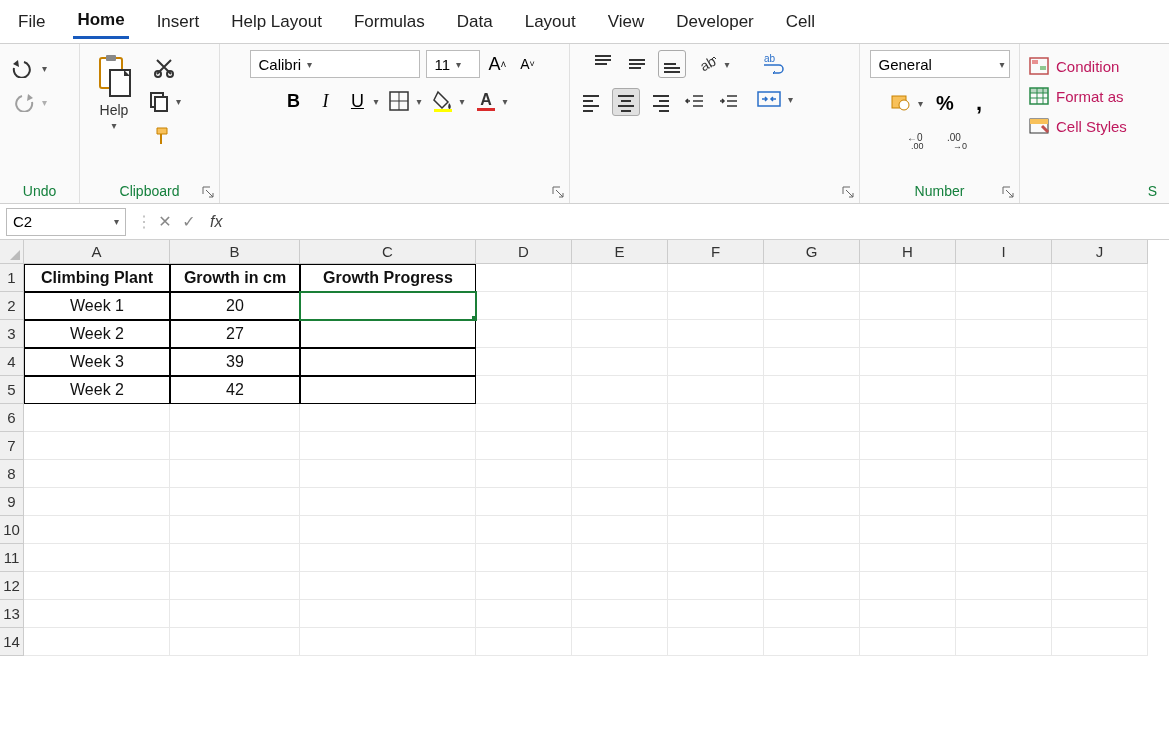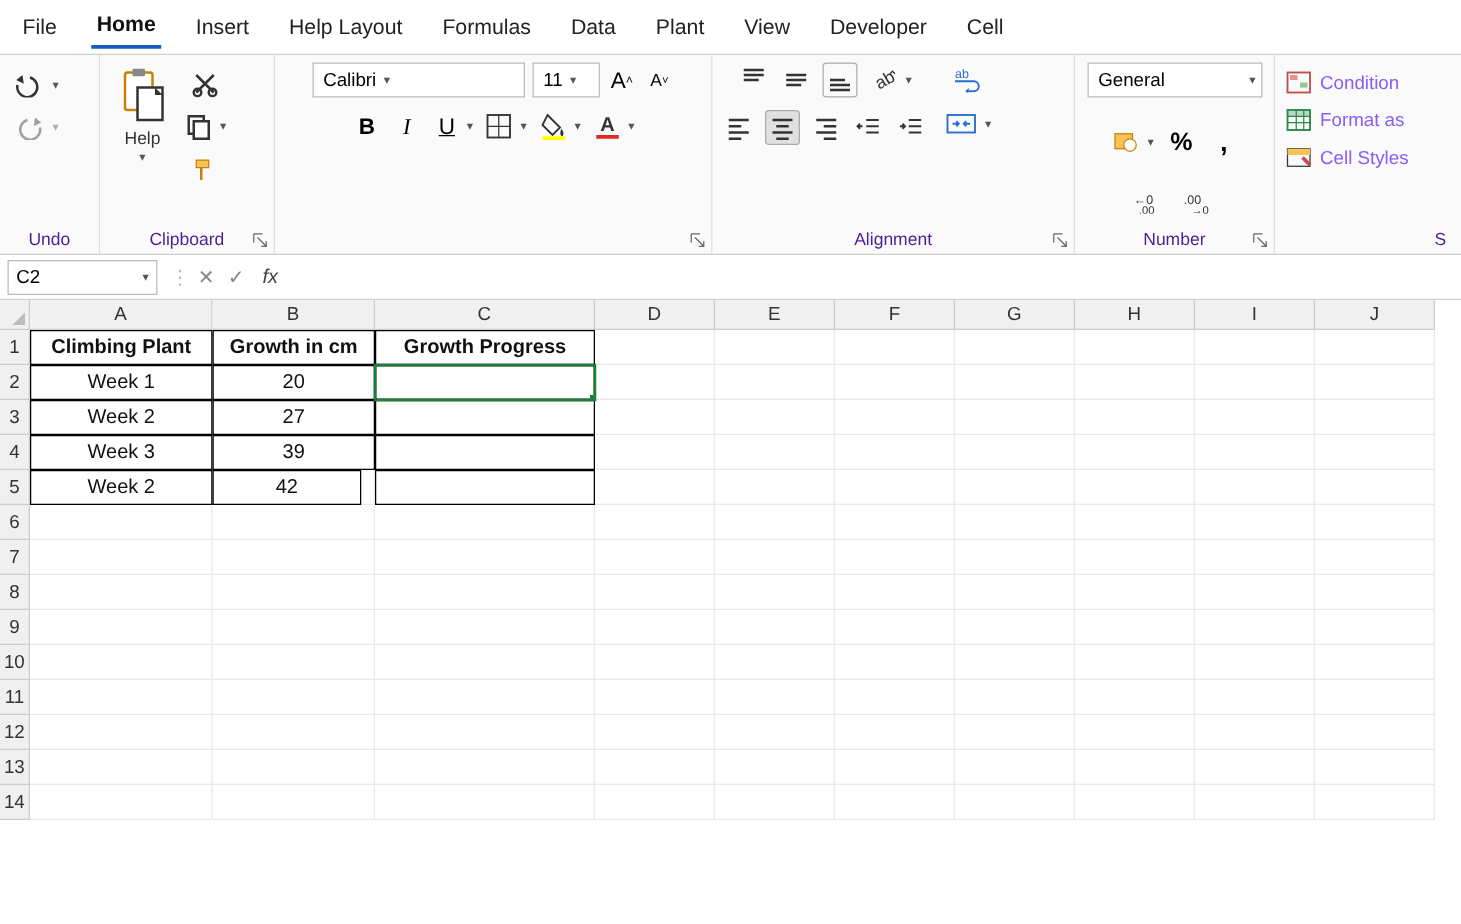--- a/index.html
+++ b/index.html
@@ -7,40 +7,40 @@
 
 
 .tabs { display: flex; align-items: center; height: 44px; padding: 0 14px; gap: 24px; background: #fff; border-bottom: 1px solid #d0d0d0; }
 .tab { font-size: 17px; color: #222; cursor: pointer; padding: 6px 4px; }
 .tab.active { font-weight: 600; border-bottom: 3px solid #185abd; color: #111; }
 
 
 .ribbon { display: flex; height: 160px; border-bottom: 1px solid #d0d0d0; background: #fafafa; }
 .group { border-right: 1px solid #e0e0e0; padding: 6px 8px 2px 8px; display: flex; flex-direction: column; justify-content: space-between; position: relative; }
 .group-body { flex: 1; display: flex; align-items: flex-start; gap: 6px; }
-.group-label { text-align: center; font-size: 14px; color: #4c1d95; padding: 2px 0; white-space: nowrap; }
+.group-label { text-align: center; font-size: 14px; color: #15803d; padding: 2px 0; white-space: nowrap; }
 .dlaunch { position: absolute; right: 4px; bottom: 4px; width: 14px; height: 14px; }
 .dlaunch svg { width: 14px; height: 14px; }
 
 .col { display: flex; flex-direction: column; gap: 4px; align-items: center; }
 .row { display: flex; align-items: center; gap: 4px; }
 
 .btn { display: inline-flex; align-items: center; justify-content: center; min-width: 24px; min-height: 24px; padding: 2px; cursor: pointer; border-radius: 2px; }
 .btn svg { display: block; }
 
 .bigbtn { display: flex; flex-direction: column; align-items: center; gap: 2px; padding: 4px 6px; cursor: pointer; }
 .bigbtn .lbl { font-size: 14px; color: #333; }
 .drop-caret { font-size: 10px; color: #555; }
 
 
 .select { display: inline-flex; align-items: center; border: 1px solid #bbb; background: #fff; height: 28px; padding: 0 4px 0 8px; font-size: 15px; cursor: pointer; }
 .select .caret { margin-left: 6px; font-size: 10px; color: #555; }
 
 
-.styles-group .srow { display: flex; align-items: center; gap: 6px; font-size: 15px; color: #8b5cf6; padding: 2px 0; white-space: nowrap; }
+.styles-group .srow { display: flex; align-items: center; gap: 6px; font-size: 15px; color: #be185d; padding: 2px 0; white-space: nowrap; }
 
 
 .formula-row { display: flex; align-items: center; height: 36px; border-bottom: 1px solid #d0d0d0; }
 .namebox { width: 120px; border: 1px solid #bbb; height: 28px; margin: 0 6px; display: flex; align-items: center; padding: 0 6px; font-size: 15px; background: #fff; }
 .namebox .caret { margin-left: auto; font-size: 10px; color: #555; }
 .fx-btns { display: flex; align-items: center; gap: 2px; padding: 0 4px; }
 .fx-btn { width: 22px; height: 22px; display:inline-flex; align-items:center; justify-content:center; color:#888; cursor:pointer; }
 .fx-label { font-style: italic; font-size: 16px; color: #444; padding: 0 6px; }
 .formula-input { flex:1; height: 28px; border: none; outline: none; font-size: 15px; padding: 0 6px; }
 
@@ -63,21 +63,21 @@
 </head>
 <body>
 
 <div class="tabs">
   <div class="tab">File</div>
   <div class="tab active">Home</div>
   <div class="tab">Insert</div>
   <div class="tab">Help Layout</div>
   <div class="tab">Formulas</div>
   <div class="tab">Data</div>
-  <div class="tab">Plant</div>
+  <div class="tab">Layout</div>
   <div class="tab">View</div>
   <div class="tab">Developer</div>
   <div class="tab">Cell</div>
 </div>
 
 <div class="ribbon">
 
   <div class="group" style="width:80px">
     <div class="group-body">
       <div class="col" style="padding-top:6px;gap:10px">
@@ -278,31 +278,30 @@
           <span class="btn">
               <svg width="26" height="22" viewBox="0 0 26 22">
                 <rect x="2" y="4" width="22" height="14" fill="none" stroke="#2a6fc9" stroke-width="1.5"></rect>
                 <path d="M6 11 L11 11 M9 9 L11 11 L9 13 M20 11 L15 11 M17 9 L15 11 L17 13" stroke="#2a6fc9" stroke-width="1.5" fill="none"></path>
               </svg>
             </span>
           <span class="drop-caret">▾</span>
         </div>
       </div>
     </div>
-    <div class="group-label">Alignment</div>
     <span class="dlaunch">
       <svg viewBox="0 0 14 14">
           <path d="M2 2 H9 M2 2 V9 M5 5 L12 12 M12 8 V12 H8" stroke="#666" stroke-width="1" fill="none"></path>
         </svg>
     </span>
   </div>
 
   <div class="group" style="width:160px">
     <div class="group-body">
-      <div class="col" style="gap:21px;width:100%">
+      <div class="col" style="gap:10px;width:100%">
         <div class="select" style="width:140px">
           <span>General</span>
           <span class="caret" style="margin-left:auto">▾</span>
         </div>
         <div class="row" style="gap:10px">
           <div class="row">
             <span class="btn">
                 <svg width="22" height="20" viewBox="0 0 22 20">
                   <rect x="2" y="3" width="14" height="12" fill="#f8c15a" stroke="#c78100"></rect>
                   <circle cx="14" cy="12" r="5" fill="#fff" stroke="#c78100"></circle>
@@ -560,19 +559,19 @@
       <div class="cell center bordered" style="left: 0px; top: 28px; width: 146px; height: 28px;">Week 1</div>
       <div class="cell center bordered" style="left: 146px; top: 28px; width: 130px; height: 28px;">20</div>
       <div class="cell center bordered" style="left: 276px; top: 28px; width: 176px; height: 28px;"></div>
       <div class="cell center bordered" style="left: 0px; top: 56px; width: 146px; height: 28px;">Week 2</div>
       <div class="cell center bordered" style="left: 146px; top: 56px; width: 130px; height: 28px;">27</div>
       <div class="cell center bordered" style="left: 276px; top: 56px; width: 176px; height: 28px;"></div>
       <div class="cell center bordered" style="left: 0px; top: 84px; width: 146px; height: 28px;">Week 3</div>
       <div class="cell center bordered" style="left: 146px; top: 84px; width: 130px; height: 28px;">39</div>
       <div class="cell center bordered" style="left: 276px; top: 84px; width: 176px; height: 28px;"></div>
       <div class="cell center bordered" style="left: 0px; top: 112px; width: 146px; height: 28px;">Week 2</div>
-      <div class="cell center bordered" style="left: 146px; top: 112px; width: 119px; height: 28px;">42</div>
+      <div class="cell center bordered" style="left: 146px; top: 112px; width: 130px; height: 28px;">42</div>
       <div class="cell center bordered" style="left: 276px; top: 112px; width: 176px; height: 28px;"></div>
       <div class="cell center bordered selected" style="left: 276px; top: 28px; width: 176px; height: 28px;">
         <div class="selhandle"></div>
       </div>
     </div>
 </div>
 
 </body></html>

